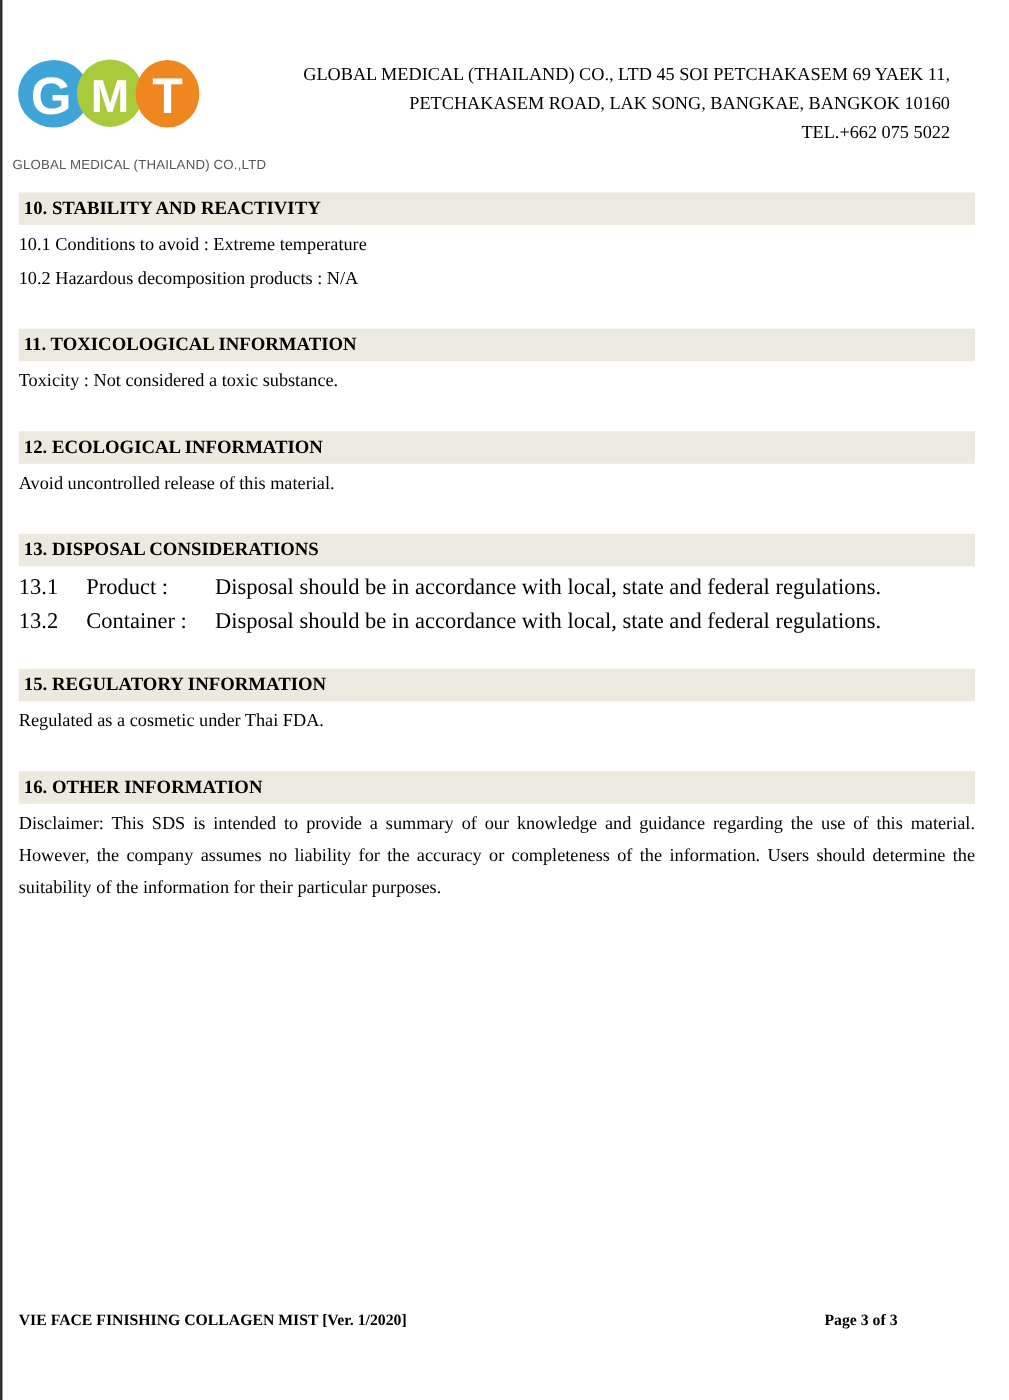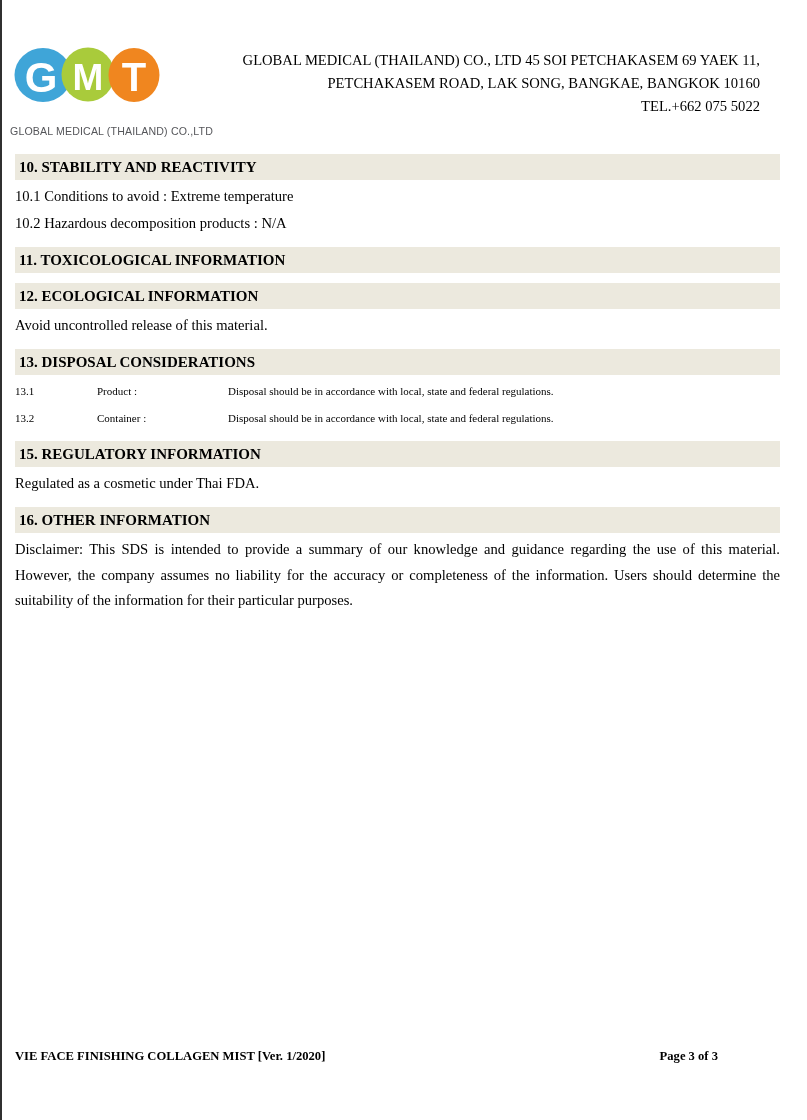--- a/index.html
+++ b/index.html
@@ -34,32 +34,32 @@
     position: absolute;
     right: 47px;
     top: 49px;
     text-align: right;
     font-size: 14.6px;
     line-height: 23px;
     white-space: nowrap;
   }
   
   .main { padding: 0 27px 0 13px; }
-  .section { margin-top: 10px; }
+  .section { margin-top: 26px; }
   .section:first-child { margin-top: 0; }
   .bar {
     background: #ece9de;
     padding: 4px 4px;
     font-weight: bold;
     font-size: 15px;
     line-height: 18px;
     margin-bottom: 3px;
   }
   .line { font-size: 14.6px; line-height: 27px; }
-  .row { display: flex; font-size: 11px; line-height: 26.5px; gap: 28px; }
+  .row { display: flex; font-size: 18px; line-height: 26.5px; }
   .row .num { width: 54px; flex: 0 0 auto; }
   .row .label { width: 103px; flex: 0 0 auto; }
   .para {
     font-size: 14.6px;
     line-height: 25.5px;
     text-align: justify;
     margin-top: 4px;
   }
   
   .footer {
@@ -105,20 +105,21 @@
   <div class="main">
 
     <div class="section">
       <div class="bar">10. STABILITY AND REACTIVITY</div>
       <div class="line">10.1 Conditions to avoid : Extreme temperature</div>
       <div class="line">10.2 Hazardous decomposition products : N/A</div>
     </div>
 
     <div class="section">
       <div class="bar">11. TOXICOLOGICAL INFORMATION</div>
+      <div class="line">Toxicity : Not considered a toxic substance.</div>
     </div>
 
     <div class="section">
       <div class="bar">12. ECOLOGICAL INFORMATION</div>
       <div class="line">Avoid uncontrolled release of this material.</div>
     </div>
 
     <div class="section">
       <div class="bar">13. DISPOSAL CONSIDERATIONS</div>
       <div class="row">

